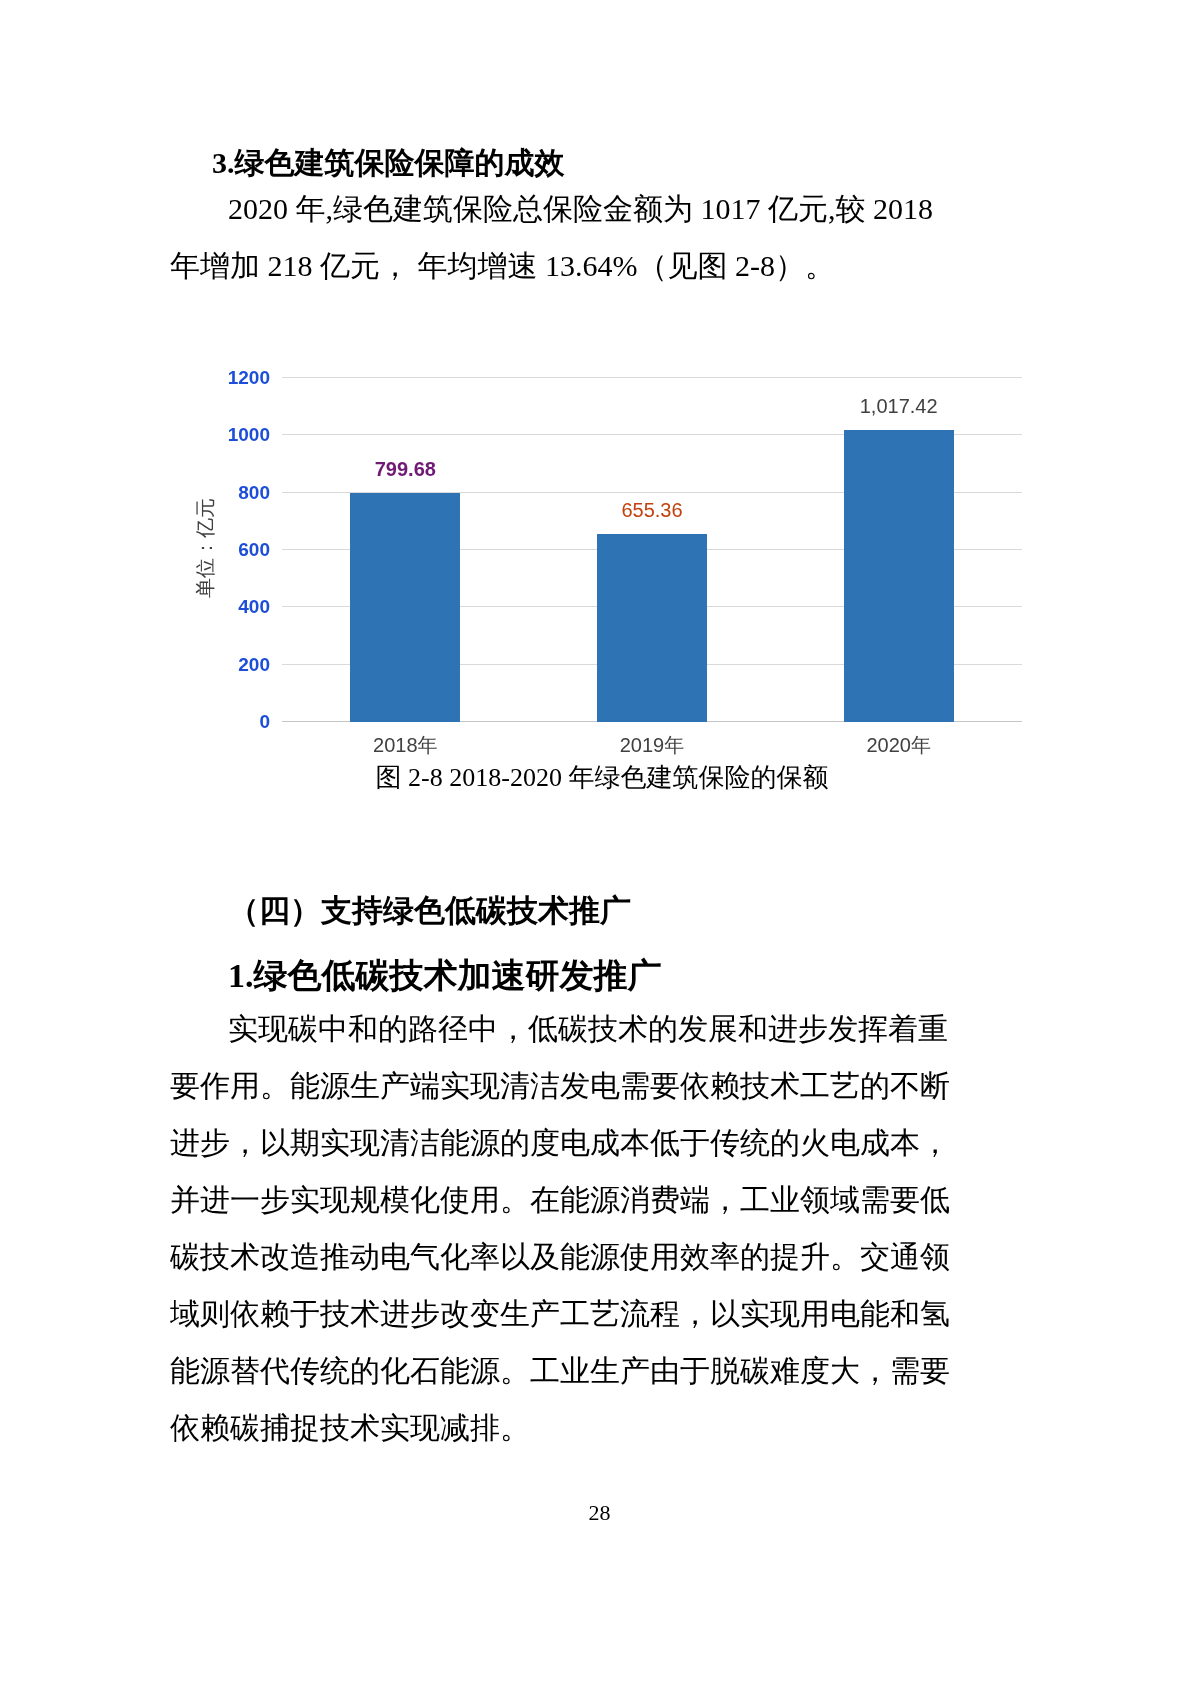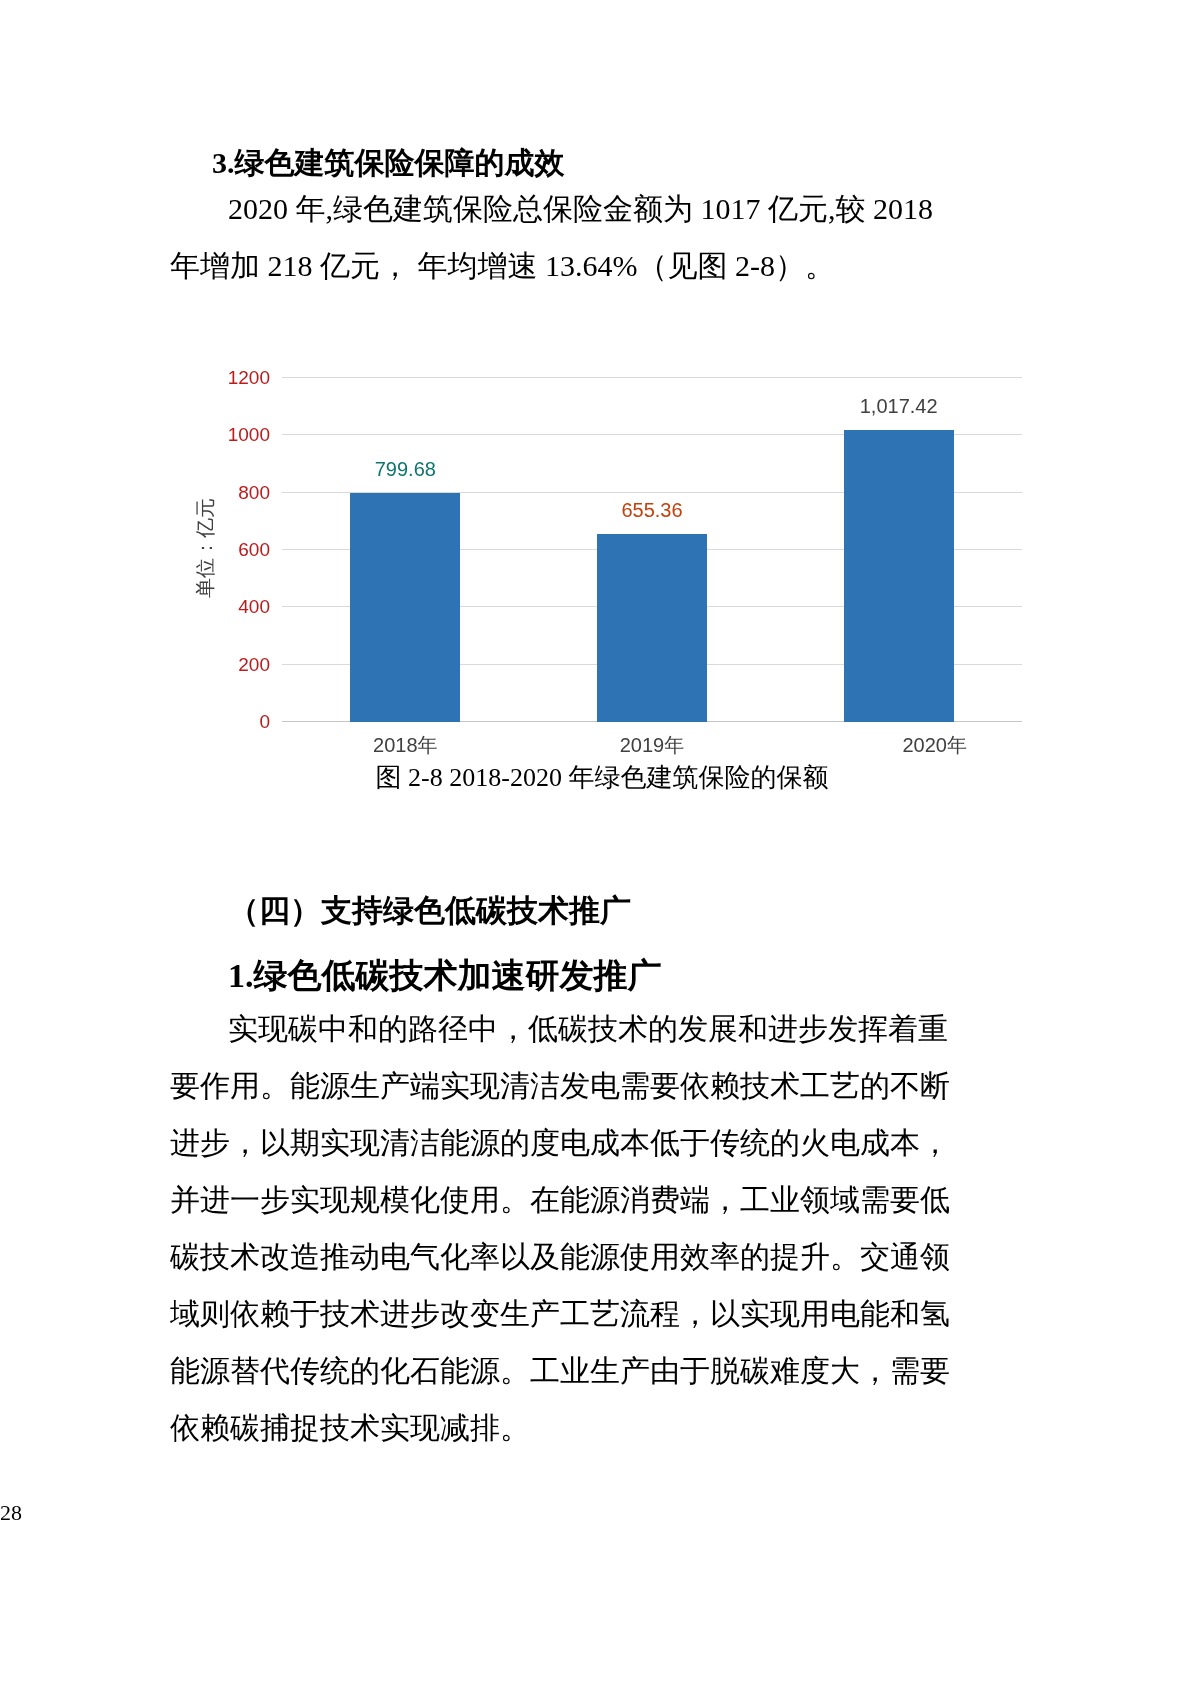--- a/index.html
+++ b/index.html
@@ -17,28 +17,28 @@
   #para1 { top:180px; }
   #para2 { top:1000px; }
 
   
   .chart { left:0; top:340px; width:1199px; height:440px; font-family:"Liberation Sans", sans-serif; color:#404040; }
   .plot { position:absolute; left:282px; top:38px; width:740px; height:344px; }
   .gridline { position:absolute; left:0; width:100%; height:1px; }
   .bar { position:absolute; bottom:0; }
   .bar-label { position:absolute; transform:translateX(-50%); font-size:20px; white-space:nowrap; color:#404040; }
   .yticks { position:absolute; left:182px; top:38px; width:88px; height:344px; }
-  .ytick { position:absolute; right:0; height:20px; line-height:20px; font-size:19px; color:#b91c1c; }
+  .ytick { position:absolute; right:0; height:20px; line-height:20px; font-size:19px; color:#1d4ed8;font-weight:bold; }
   .ytitle { position:absolute; left:95px; top:195px; width:220px; height:26px; line-height:26px;
             text-align:center; font-size:20px; color:#404040; transform:rotate(-90deg); white-space:nowrap; }
   .xlabels { position:absolute; left:282px; top:392px; width:740px; height:30px; }
   .xlabel { position:absolute; top:0; transform:translateX(-50%); font-size:20px; color:#404040; white-space:nowrap; }
 
   .caption { left:170px; top:760px; width:864px; text-align:center; font-size:26px; white-space:nowrap; }
-  .pagenum { left:0; top:1500px; width:1199px; font-size:22px; }
+  .pagenum { left:0; top:1500px; width:1199px; text-align:center; font-size:22px; }
 </style>
 </head>
 <body>
 
 <div class="abs h1">3.绿色建筑保险保障的成效</div>
 
 <div class="abs para" id="para1">
     <div class="line indent">2020 年,绿色建筑保险总保险金额为 1017 亿元,较 2018</div>
     <div class="line">年增加 218 亿元， 年均增速 13.64%（见图 2-8）。</div>
   </div>
@@ -56,30 +56,30 @@
     </div>
   <div class="plot">
       <div class="gridline" style="bottom: 0%; background: rgb(198, 198, 198);"></div>
       <div class="gridline" style="bottom: 16.6667%; background: rgb(217, 217, 217);"></div>
       <div class="gridline" style="bottom: 33.3333%; background: rgb(217, 217, 217);"></div>
       <div class="gridline" style="bottom: 50%; background: rgb(217, 217, 217);"></div>
       <div class="gridline" style="bottom: 66.6667%; background: rgb(217, 217, 217);"></div>
       <div class="gridline" style="bottom: 83.3333%; background: rgb(217, 217, 217);"></div>
       <div class="gridline" style="bottom: 100%; background: rgb(217, 217, 217);"></div>
       <div class="bar" style="left: calc(16.6667% - 55px); width: 110px; height: 66.64%; background: rgb(46, 116, 181);"></div>
-      <div class="bar-label" style="left: 16.6667%; bottom: calc(66.64% + 12px); color: #0f766e;">799.68</div>
+      <div class="bar-label" style="left: 16.6667%; bottom: calc(66.64% + 12px); color: #701a75; font-weight: bold;">799.68</div>
       <div class="bar" style="left: calc(50% - 55px); width: 110px; height: 54.6133%; background: rgb(46, 116, 181);"></div>
       <div class="bar-label" style="left: 50%; bottom: calc(54.6133% + 12px); color: #c2410c;">655.36</div>
       <div class="bar" style="left: calc(83.3333% - 55px); width: 110px; height: 84.785%; background: rgb(46, 116, 181);"></div>
       <div class="bar-label" style="left: 83.3333%; bottom: calc(84.785% + 12px); color: rgb(64, 64, 64);">1,017.42</div>
     </div>
   <div class="xlabels">
       <div class="xlabel" style="left: 16.6667%;">2018年</div>
       <div class="xlabel" style="left: 50%;">2019年</div>
-      <div class="xlabel" style="left: 83.3333%; margin-left: 36px;">2020年</div>
+      <div class="xlabel" style="left: 83.3333%;">2020年</div>
     </div>
 </div>
 
 <div class="abs caption">图 2-8  2018-2020 年绿色建筑保险的保额</div>
 
 <div class="abs h2">（四）支持绿色低碳技术推广</div>
 <div class="abs h3">1.绿色低碳技术加速研发推广</div>
 
 <div class="abs para" id="para2">
     <div class="line indent">实现碳中和的路径中，低碳技术的发展和进步发挥着重</div>

